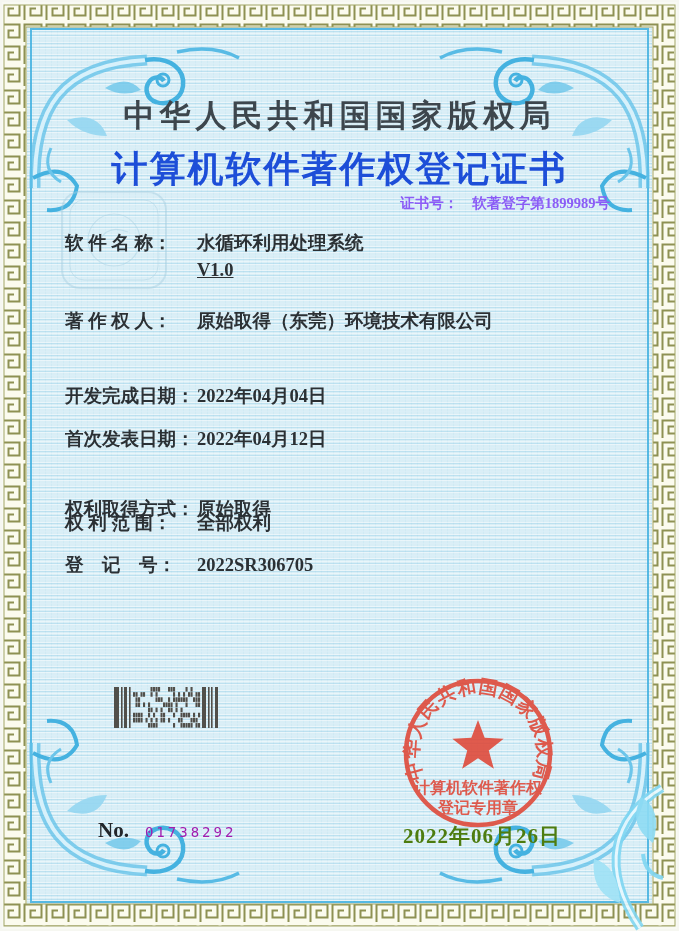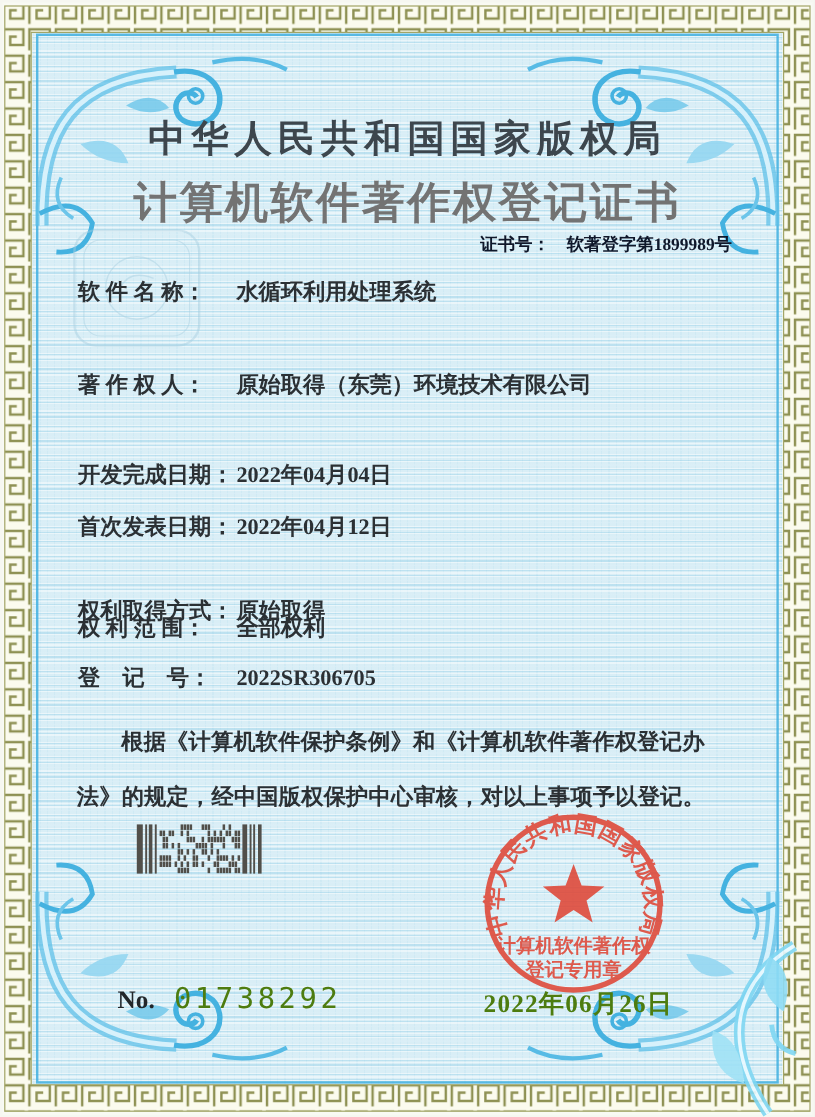--- a/index.html
+++ b/index.html
@@ -24,45 +24,45 @@
   .content{position:absolute;left:0;top:0;width:679px;height:931px;z-index:2;color:#2e3338;}
 
   .authority{
     position:absolute;left:0;top:95px;width:100%;
     text-align:center;font-size:31px;font-weight:bold;
     letter-spacing:5px;color:#3d464d;
   }
   .cert-title{
     position:absolute;left:0;top:145px;width:100%;
     text-align:center;font-size:36px;font-weight:bold;
-    letter-spacing:2px;color:#737373;
+    letter-spacing:2px;color:#1d4ed8;
   }
   .certno{
     position:absolute;top:194px;right:69px;
-    font-size:14.5px;font-weight:bold;color:#0f172a;
+    font-size:14.5px;font-weight:bold;color:#8b5cf6;
   }
   .certno .v{margin-left:14px;}
 
   .field-row{position:absolute;left:65px;font-size:18.5px;font-weight:600;color:#2b3034;}
   .field-row .lab{display:inline-block;width:132px;}
   .field-row .val{display:inline-block;margin-left:0;}
   .field-row .val2{margin-left:132px;margin-top:5px;}
 
   .statement{
     position:absolute;left:64px;top:596px;width:556px;
     font-size:18.5px;font-weight:600;line-height:46px;
     text-indent:2em;color:#2b3034;letter-spacing:0.2px;
   }
   .serial{
     position:absolute;left:98px;top:818px;
     font-size:21px;color:#22262a;font-weight:bold;
   }
   .serial .num{
     font-family:"DejaVu Sans Mono","Liberation Mono",monospace;
-    font-weight:normal;color:#4d7c0f;font-size:24px;letter-spacing:3px;margin-left:16px;
+    font-weight:normal;color:#a21caf;font-size:14px;letter-spacing:3px;margin-left:16px;
   }
   .issue-date{
     position:absolute;left:403px;top:822px;
     font-size:21px;font-weight:600;color:#4d7c0f;letter-spacing:1px;
   }
 </style>
 </head>
 <body>
 
 <div class="page">
@@ -125,30 +125,29 @@
   </svg>
 
   <div class="content">
     <div class="authority">中华人民共和国国家版权局</div>
     <div class="cert-title">计算机软件著作权登记证书</div>
     <div class="certno">
       <span class="l">证书号：</span><span class="v">软著登字第1899989号</span>
     </div>
 
     <div id="fields">
-        <div class="field-row" style="top: 230px; text-decoration: underline;"><span class="lab">软 件 名 称：</span><span class="val">水循环利用处理系统</span></div>
+        <div class="field-row" style="top: 230px; text-decoration: underline;"><span class="lab">软 件 名 称：</span><span class="val">水循环利用处理系统</span><div class="val2">V1.0</div></div>
         <div class="field-row" style="top: 308px;"><span class="lab">著 作 权 人：</span><span class="val">原始取得（东莞）环境技术有限公司</span></div>
         <div class="field-row" style="top: 383px;"><span class="lab">开发完成日期：</span><span class="val">2022年04月04日</span></div>
         <div class="field-row" style="top: 426px;"><span class="lab">首次发表日期：</span><span class="val">2022年04月12日</span></div>
         <div class="field-row" style="top: 496px;"><span class="lab">权利取得方式：</span><span class="val">原始取得</span></div>
         <div class="field-row" style="top: 510px;"><span class="lab">权 利 范 围：</span><span class="val">全部权利</span></div>
         <div class="field-row" style="top: 552px; text-decoration: underline;"><span class="lab">登　记　号：</span><span class="val">2022SR306705</span></div>
       </div>
 
-    <div class="statement">根据《计算机软件保护条例》和《计算机软件著作权登记办法》的规定，经中国版权保护中心审核，对以上事项予以登记。</div>
 
     <div class="serial">
       <span>No.</span><span class="num">01738292</span>
     </div>
 
     <div class="issue-date">2022年06月26日</div>
   </div>
 
   <svg class="layer" width="679" height="931" viewBox="0 0 679 931" xmlns="http://www.w3.org/2000/svg" xmlns:xlink="http://www.w3.org/1999/xlink" style="z-index:3">
 

